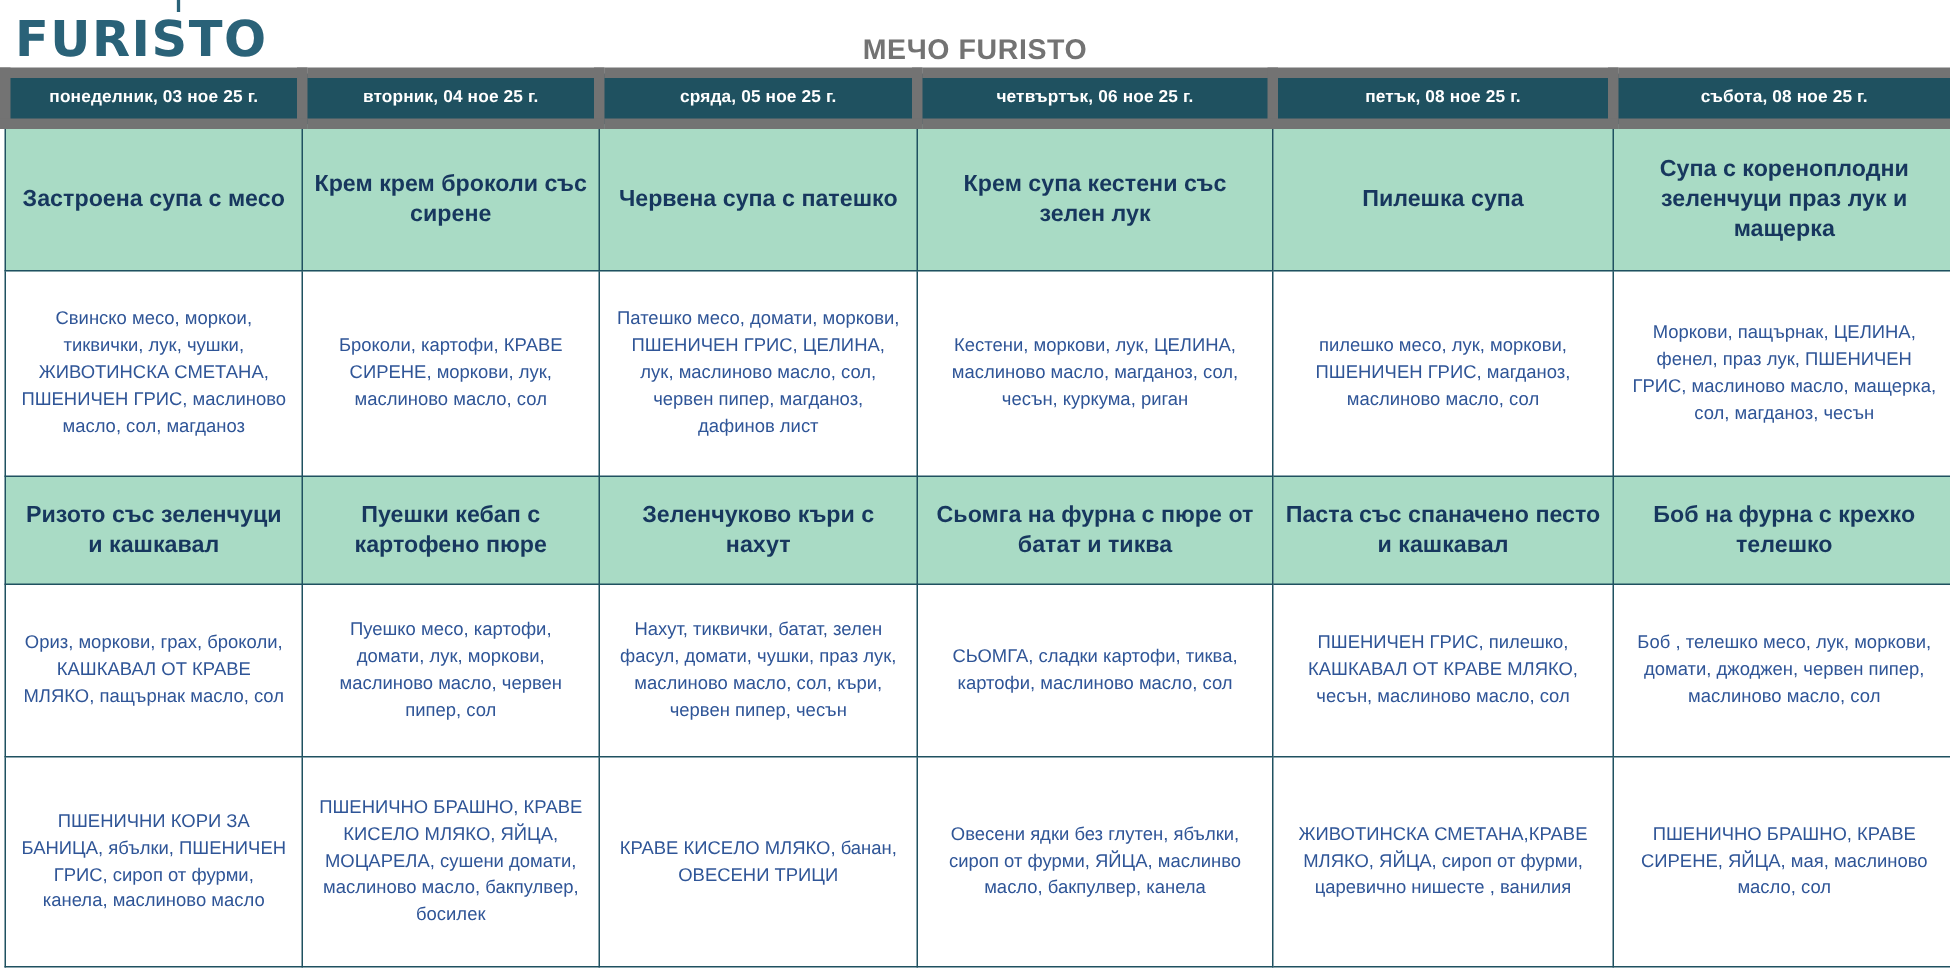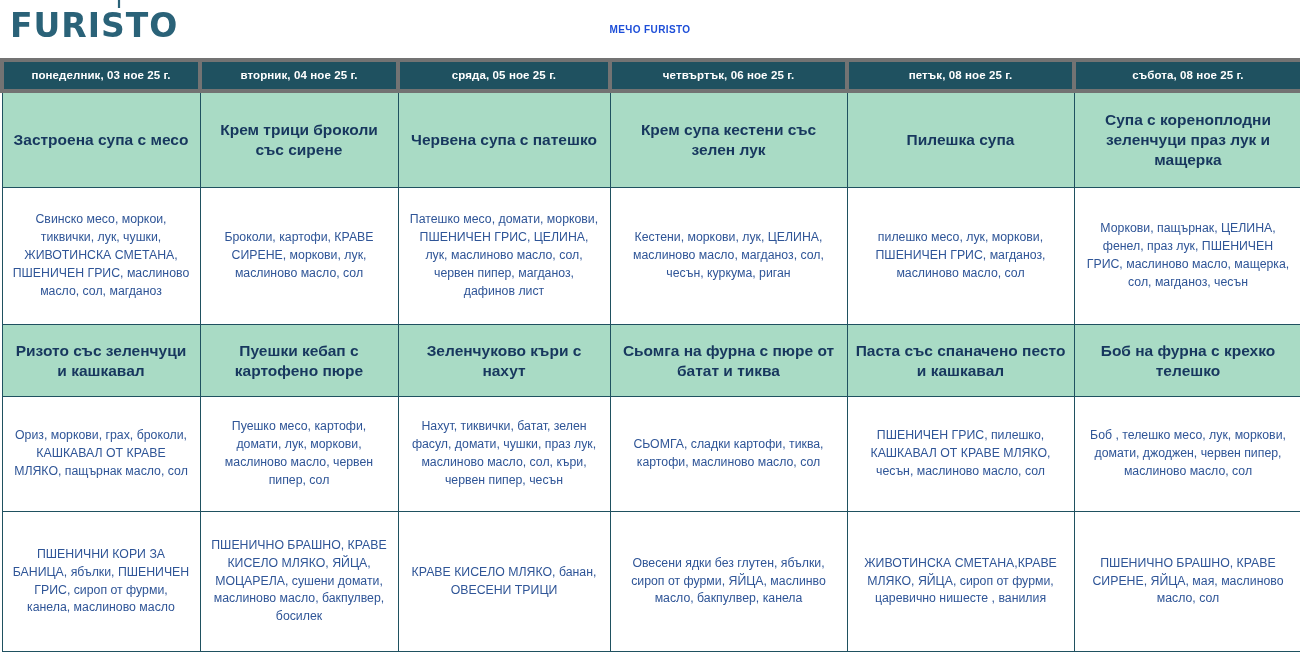--- a/index.html
+++ b/index.html
@@ -17,24 +17,24 @@
   }
 
   
   .page {
     width: 1300px;
     height: 653px;
     position: relative;
     box-sizing: border-box;
   }
   .topbar {
-    height: 58px;
+    height: 45px;
     position: relative;
     display: flex;
-    align-items: center;
+    align-items: flex-end;
   }
   .logo {
     position: absolute;
     left: 10px;
     top: 2px;
     display: flex;
     align-items: flex-end;
     height: 40px;
   }
   .logo-text {
@@ -49,24 +49,24 @@
   .logo-sprout {
     position: absolute;
     left: 96px;
     top: -13px;
     width: 28px;
     height: 20px;
   }
   .brand-title {
     width: 100%;
     text-align: center;
-    font-size: 10px;
+    font-size: 19px;
     font-weight: 700;
     letter-spacing: 0.4px;
-    color: #1d4ed8;
+    color: #737373;
   }
 
   
   table.menu {
     border-collapse: collapse;
     table-layout: fixed;
     width: 1300px;
     margin: 0;
   }
   table.menu col.c0 { width: 198px; }
@@ -76,21 +76,21 @@
   table.menu col.c4 { width: 227px; }
   table.menu col.c5 { width: 228px; }
 
   th.dayhead {
     background: #1f5160;
     color: #ffffff;
     font-size: 11.5px;
     font-weight: 700;
     text-align: center;
     padding: 7px 4px 8px 4px;
-    border: 4px solid #737373;
+    border: 7px solid #737373;
     letter-spacing: 0.1px;
     white-space: nowrap;
   }
 
   td.title {
     background: #a9dbc5;
     color: #17375e;
     font-size: 15.5px;
     font-weight: 700;
     text-align: center;
@@ -150,21 +150,21 @@
         <th class="dayhead">вторник, 04 ное 25 г.</th>
         <th class="dayhead">сряда, 05 ное 25 г.</th>
         <th class="dayhead">четвъртък, 06 ное 25 г.</th>
         <th class="dayhead">петък, 08 ное 25 г.</th>
         <th class="dayhead">събота, 08 ное 25 г.</th>
       </tr>
     </thead>
     <tbody>
       <tr class="soup-title">
         <td class="title">Застроена супа с месо</td>
-        <td class="title">Крем трици броколи със сирене</td>
+        <td class="title">Крем крем броколи със сирене</td>
         <td class="title">Червена супа с патешко</td>
         <td class="title">Крем супа кестени със зелен лук</td>
         <td class="title">Пилешка супа</td>
         <td class="title">Супа с кореноплодни зеленчуци праз лук и мащерка</td>
       </tr>
       <tr class="soup-ingr">
         <td class="ingr">Свинско месо, моркои, тиквички, лук, чушки, ЖИВОТИНСКА СМЕТАНА, ПШЕНИЧЕН ГРИС, маслиново масло, сол, магданоз</td>
         <td class="ingr">Броколи, картофи, КРАВЕ СИРЕНЕ, моркови, лук, маслиново масло, сол</td>
         <td class="ingr">Патешко месо, домати, моркови, ПШЕНИЧЕН ГРИС, ЦЕЛИНА, лук, маслиново масло, сол, червен пипер, магданоз, дафинов лист</td>
         <td class="ingr">Кестени, моркови, лук, ЦЕЛИНА, маслиново масло, магданоз, сол, чесън, куркума, риган</td>

